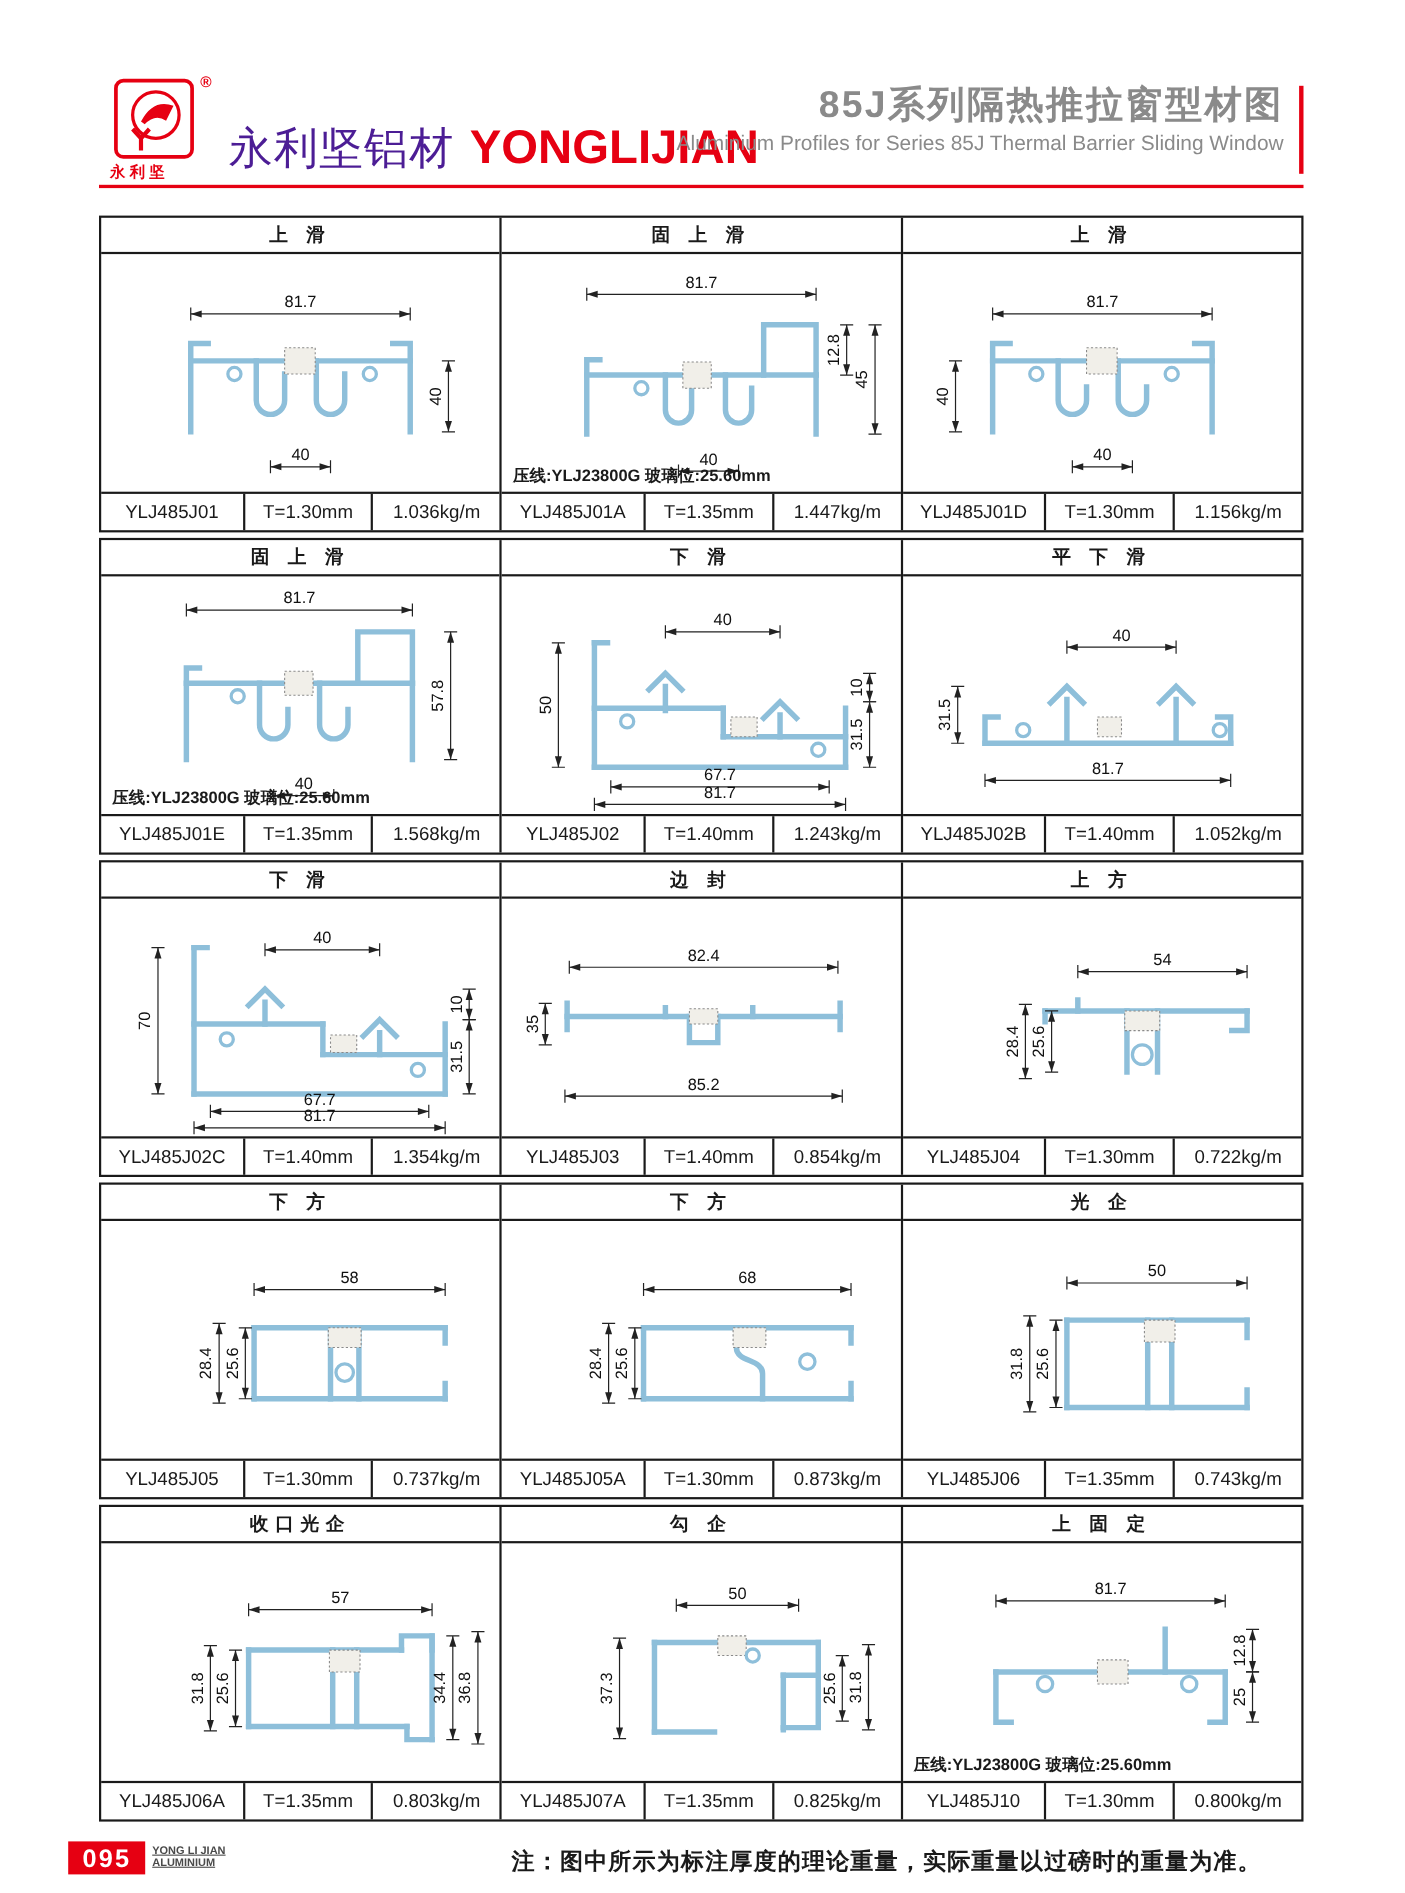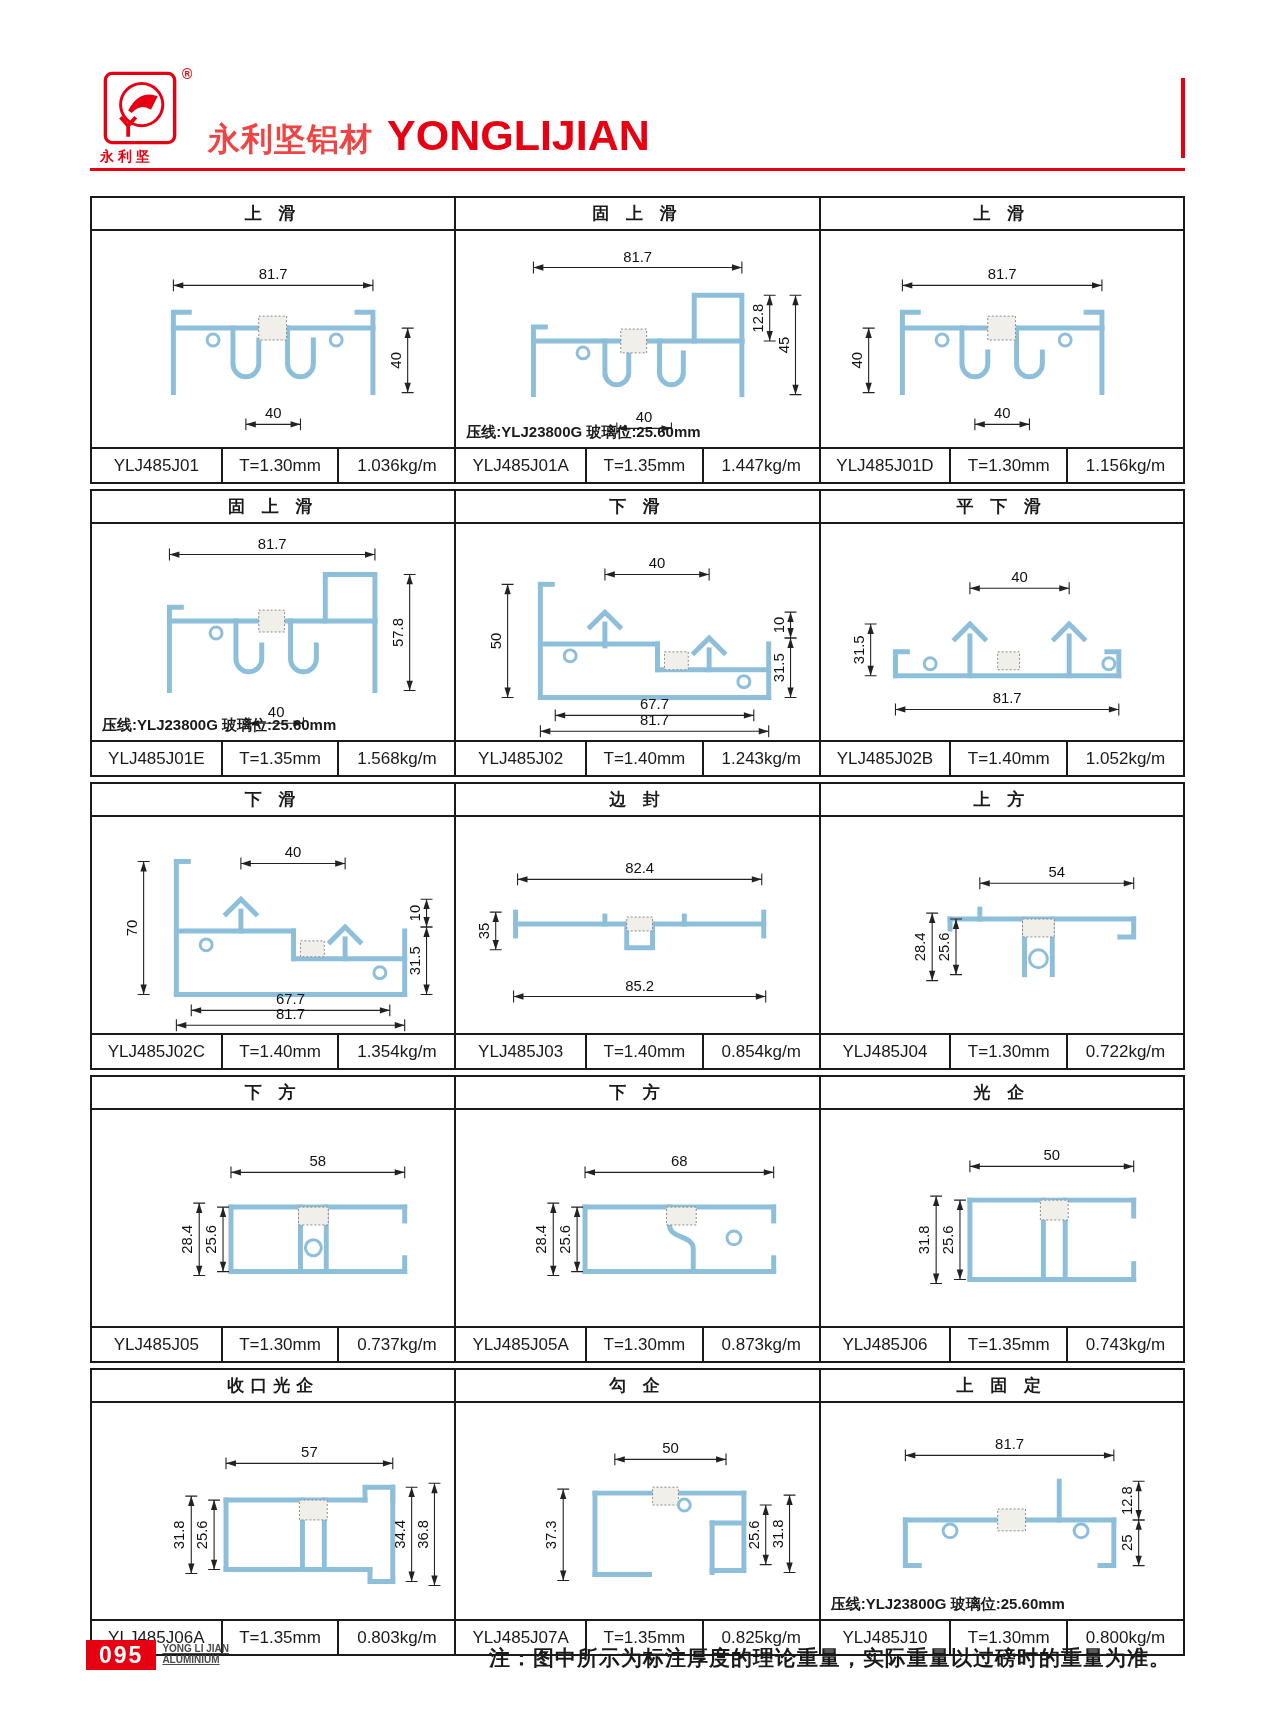--- a/index.html
+++ b/index.html
@@ -6,21 +6,21 @@
   body{font-family:"Liberation Sans",sans-serif;color:#1a1a1a;}
   .page{position:relative;width:1277px;height:1721px;background:#fff;overflow:hidden;}
 
   
   .hdr{position:absolute;left:90px;top:68px;width:1095px;height:98px;}
   .logo-mark{position:absolute;left:12px;top:2px;width:76px;height:76px;}
   .logo-reg{position:absolute;left:92px;top:-2px;color:#e60012;font-size:14px;font-weight:bold;}
   .logo-chars{position:absolute;left:10px;top:80px;width:82px;display:flex;justify-content:space-between;
               color:#e60012;font-weight:bold;font-size:14px;}
   .brand-text{position:absolute;left:118px;bottom:4px;white-space:nowrap;}
-  .brand-cn{color:#ef4444;font-size:32px;font-weight:700;letter-spacing:1px;}
+  .brand-cn{color:#4c1d95;font-size:40px;font-weight:400;letter-spacing:1px;}
   .brand-en{color:#e60012;font-size:43px;font-weight:900;letter-spacing:0px;margin-left:14px;}
   .title-block{position:absolute;right:18px;top:4px;text-align:right;}
   .title-cn{color:#8a8a8a;font-size:34px;font-weight:600;letter-spacing:2px;}
   .title-en{color:#8a8a8a;font-size:19px;margin-top:2px;}
   .red-vline{position:absolute;right:0;top:10px;width:4px;height:80px;background:#e60012;}
   .header-rule{position:absolute;left:90px;top:168px;width:1095px;height:3px;background:#e60012;}
 
   
   .grid{position:absolute;left:90px;top:196px;width:1095px;display:flex;flex-direction:column;gap:5px;justify-content:flex-end;}
   .row{display:flex;border:2px solid #1a1a1a;background:#fff;}
@@ -38,21 +38,21 @@
 
   
   .profile{fill:none;stroke:#8ebfda;stroke-width:5;stroke-linecap:square;stroke-linejoin:miter;}
   .profile-thin{fill:none;stroke:#8ebfda;stroke-width:3;}
   .thermal{fill:#f1efe9;stroke:#8a8a8a;stroke-width:1;stroke-dasharray:2 2;}
   .dim{stroke:#222;stroke-width:1.1;fill:none;}
   .dimarrow{fill:#222;stroke:none;}
   .dimtext{font-family:"Liberation Sans",sans-serif;font-size:15px;fill:#111;}
 
   
-  .ftr{position:absolute;left:62px;top:1640px;width:1130px;display:flex;align-items:flex-start;margin-left:24px;}
+  .ftr{position:absolute;left:62px;top:1674px;width:1130px;display:flex;align-items:flex-start;}
   .page-badge{background:#e60012;color:#fff;font-weight:bold;font-size:23px;height:30px;line-height:30px;
               padding:0 13px;letter-spacing:2px;}
   .footer-brand{margin-left:6px;font-weight:bold;color:#4a4a4a;font-size:10px;line-height:11px;margin-top:3px;text-decoration:underline;}
   .footer-note{margin-left:260px;font-weight:bold;font-size:21px;margin-top:4px;letter-spacing:1px;}
 </style>
 </head>
 <body>
 
 <div class="page">
 
@@ -60,20 +60,24 @@
     <svg class="logo-mark" viewBox="0 0 90 90">
       <rect x="4" y="4" width="82" height="82" rx="8" fill="none" stroke="#e60012" stroke-width="4"></rect>
       <circle cx="47" cy="41" r="25" fill="none" stroke="#e60012" stroke-width="3.5"></circle>
       <path d="M31,48 Q44,23 66,31 L58,47 Q46,39 35,51 Z" fill="#e60012"></path>
       <path d="M22,56 l9,10 v13 M31,66 l9,-10" stroke="#e60012" stroke-width="4.5" fill="none"></path>
     </svg>
     <span class="logo-reg">®</span>
     <div class="logo-chars">永 利 坚</div>
     <div class="brand-text">
       <span class="brand-cn">永利坚铝材</span><span class="brand-en">YONGLIJIAN</span>
+    </div>
+    <div class="title-block">
+      <div class="title-cn">85J系列隔热推拉窗型材图</div>
+      <div class="title-en">Aluminium Profiles for Series 85J Thermal Barrier Sliding Window</div>
     </div>
     <div class="red-vline"></div>
   </header>
   <div class="header-rule"></div>
 
   <main class="grid">
       <div class="row">
         <section class="cell">
     <div class="cell-name">上 滑</div>
     <div class="cell-drawing">

